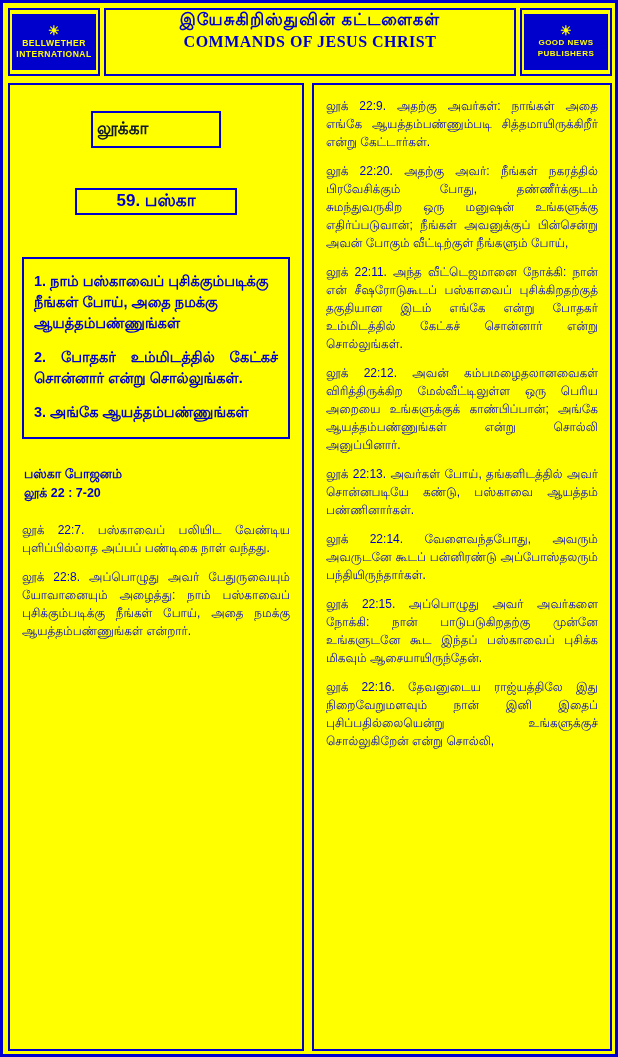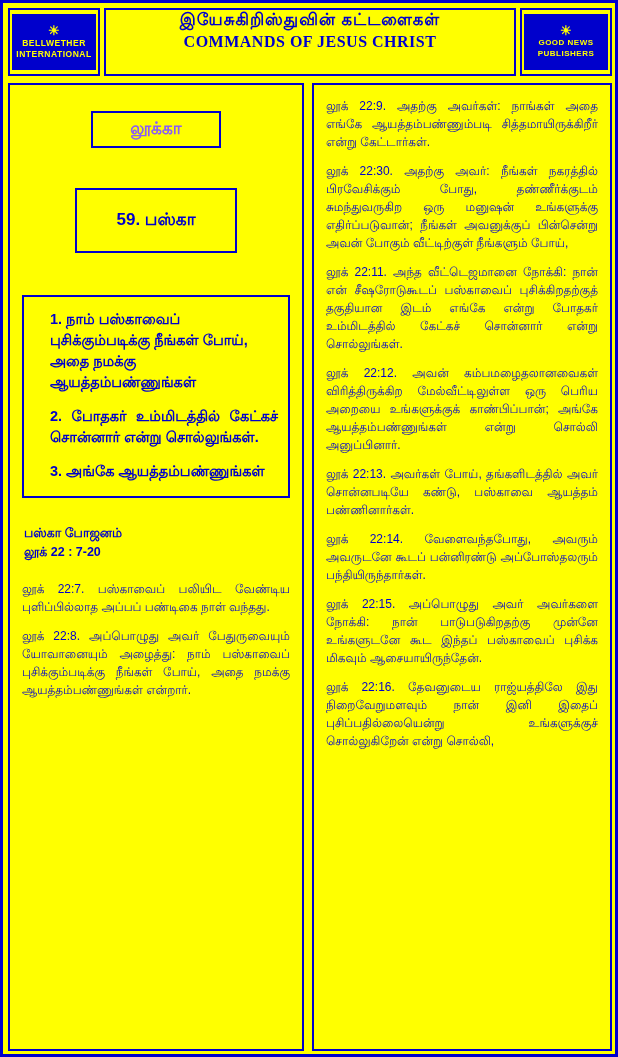--- a/index.html
+++ b/index.html
@@ -109,40 +109,39 @@
     padding: 8px 10px;
     overflow: hidden;
   }
   .col-left { width: 296px; flex: 0 0 296px; }
   .col-right { width: 300px; flex: 0 0 300px; }
 
   .book-box {
     border: 2px solid #0000cc;
     width: 118px;
     margin: 18px auto 0 auto;
-    text-align: center;
     padding: 6px 4px;
-    color: #8b5cf6;
+    color: #0f172a;
     font-size: 17px;
     font-weight: bold;
   }
   .chapter-box {
     border: 2px solid #0000cc;
     width: 150px;
     margin: 40px auto 12px auto;
     text-align: center;
-    padding: 20px 4px;
+    padding: 1px 4px;
     color: #0000cc;
     font-size: 17px;
     font-weight: bold;
   }
   .commands-box {
     border: 2px solid #0000cc;
     margin: 42px 2px 0 2px;
-    padding: 12px 10px 14px 26px;
+    padding: 12px 10px 14px 10px;
   }
   .cmd {
     color: #0000cc;
     font-size: 14.5px;
     font-weight: bold;
     line-height: 1.45;
     margin-bottom: 13px;
   }
   .cmd:last-child { margin-bottom: 0; }
   .cmd.justify { text-align: justify; }
@@ -234,21 +233,21 @@
     </div>
 
     <div class="col col-right">
       <div class="verses">
 
         <div class="verse">
           <span class="ref">லூக் 22:9.</span>
           <span>அதற்கு அவர்கள்: நாங்கள் அதை எங்கே ஆயத்தம்பண்ணும்படி சித்தமாயிருக்கிறீர் என்று கேட்டார்கள்.</span>
         </div>
         <div class="verse">
-          <span class="ref">லூக் 22:30.</span>
+          <span class="ref">லூக் 22:20.</span>
           <span>அதற்கு அவர்: நீங்கள் நகரத்தில் பிரவேசிக்கும் போது, தண்ணீர்க்குடம் சுமந்துவருகிற ஒரு மனுஷன் உங்களுக்கு எதிர்ப்படுவான்; நீங்கள் அவனுக்குப் பின்சென்று அவன் போகும் வீட்டிற்குள் நீங்களும் போய்,</span>
         </div>
         <div class="verse">
           <span class="ref">லூக் 22:11.</span>
           <span>அந்த வீட்டெஜமானை நோக்கி: நான் என் சீஷரோடுகூடப் பஸ்காவைப் புசிக்கிறதற்குத் தகுதியான இடம் எங்கே என்று போதகர் உம்மிடத்தில் கேட்கச் சொன்னார் என்று சொல்லுங்கள்.</span>
         </div>
         <div class="verse">
           <span class="ref">லூக் 22:12.</span>
           <span>அவன் கம்பமழைதலானவைகள் விரித்திருக்கிற மேல்வீட்டிலுள்ள ஒரு பெரிய அறையை உங்களுக்குக் காண்பிப்பான்; அங்கே ஆயத்தம்பண்ணுங்கள் என்று சொல்லி அனுப்பினார்.</span>
         </div>

